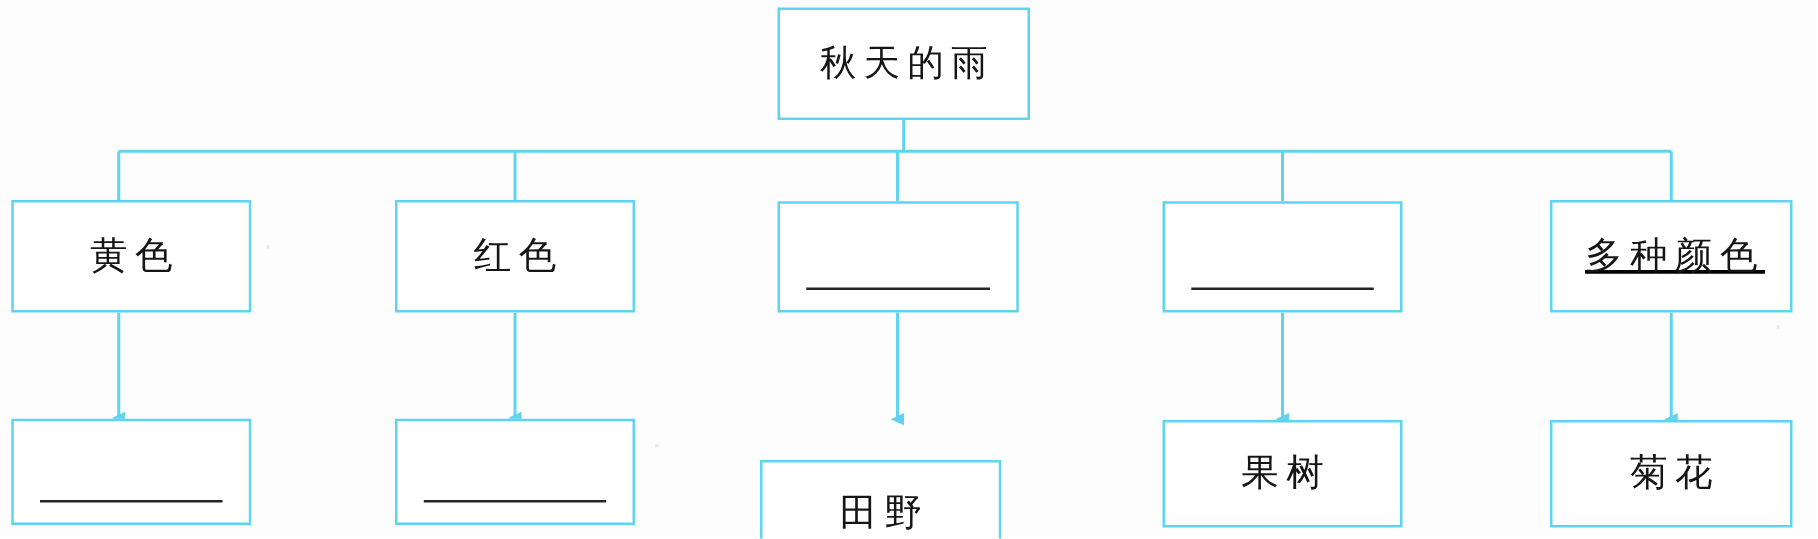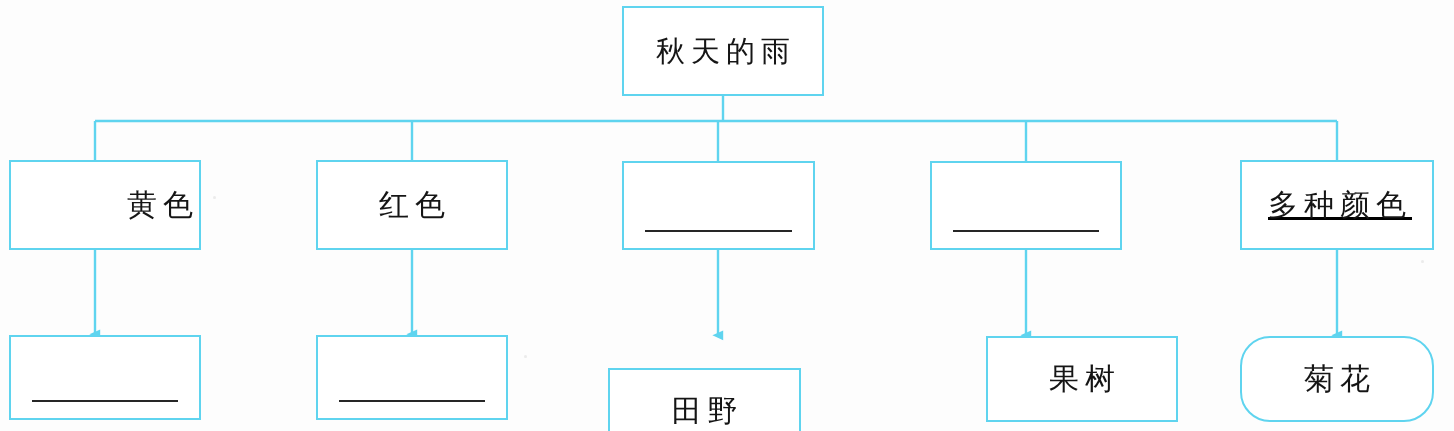--- a/index.html
+++ b/index.html
@@ -95,48 +95,48 @@
         <path d="M718,250 L718,335" marker-end="url(#arrowhead)"></path>
         <path d="M1026,250 L1026,335" marker-end="url(#arrowhead)"></path>
         <path d="M1337,250 L1337,335" marker-end="url(#arrowhead)"></path>
       </g>
   </svg>
 
   <div id="nodes">
       <div class="node root" style="left: 622px; top: 6px; width: 202px; height: 90px;">
         <span class="label">秋天的雨</span>
       </div>
-      <div class="node" style="left: 9px; top: 160px; width: 192px; height: 90px; justify-content: flex-end;">
+      <div class="node" style="left: 9px; top: 160px; width: 192px; height: 90px;">
         <span class="label">黄色</span>
       </div>
       <div class="node blank" style="left: 9px; top: 335px; width: 192px; height: 85px;">
         <span class="rule" style="width: 146px;"></span>
       </div>
       <div class="node" style="left: 316px; top: 160px; width: 192px; height: 90px; justify-content: center;">
         <span class="label">红色</span>
       </div>
       <div class="node blank" style="left: 316px; top: 335px; width: 192px; height: 85px;">
         <span class="rule" style="width: 146px;"></span>
       </div>
       <div class="node blank" style="left: 622px; top: 161px; width: 193px; height: 89px;">
         <span class="rule" style="width: 147px;"></span>
       </div>
       <div class="node" style="left: 608px; top: 336px; width: 193px; height: 86px; margin-top: 32px;">
         <span class="label">田野</span>
       </div>
       <div class="node blank" style="left: 930px; top: 161px; width: 192px; height: 89px;">
         <span class="rule" style="width: 146px;"></span>
       </div>
-      <div class="node" style="left: 986px; top: 336px; width: 192px; height: 86px;">
+      <div class="node" style="left: 930px; top: 336px; width: 192px; height: 86px;">
         <span class="label">果树</span>
       </div>
       <div class="node" style="left: 1240px; top: 160px; width: 194px; height: 90px; text-decoration: underline;">
         <span class="label">多种颜色</span>
       </div>
-      <div class="node" style="left: 1240px; top: 336px; width: 194px; height: 86px; border-radius: 30px;">
+      <div class="node" style="left: 1240px; top: 336px; width: 194px; height: 86px;">
         <span class="label">菊花</span>
       </div>
     </div>
 
   <span class="speck" style="left:213px;top:196px;width:3px;height:3px;"></span>
   <span class="speck" style="left:524px;top:355px;width:3px;height:3px;"></span>
   <span class="speck" style="left:1421px;top:260px;width:3px;height:3px;"></span>
 </div>
 
 </body></html>

